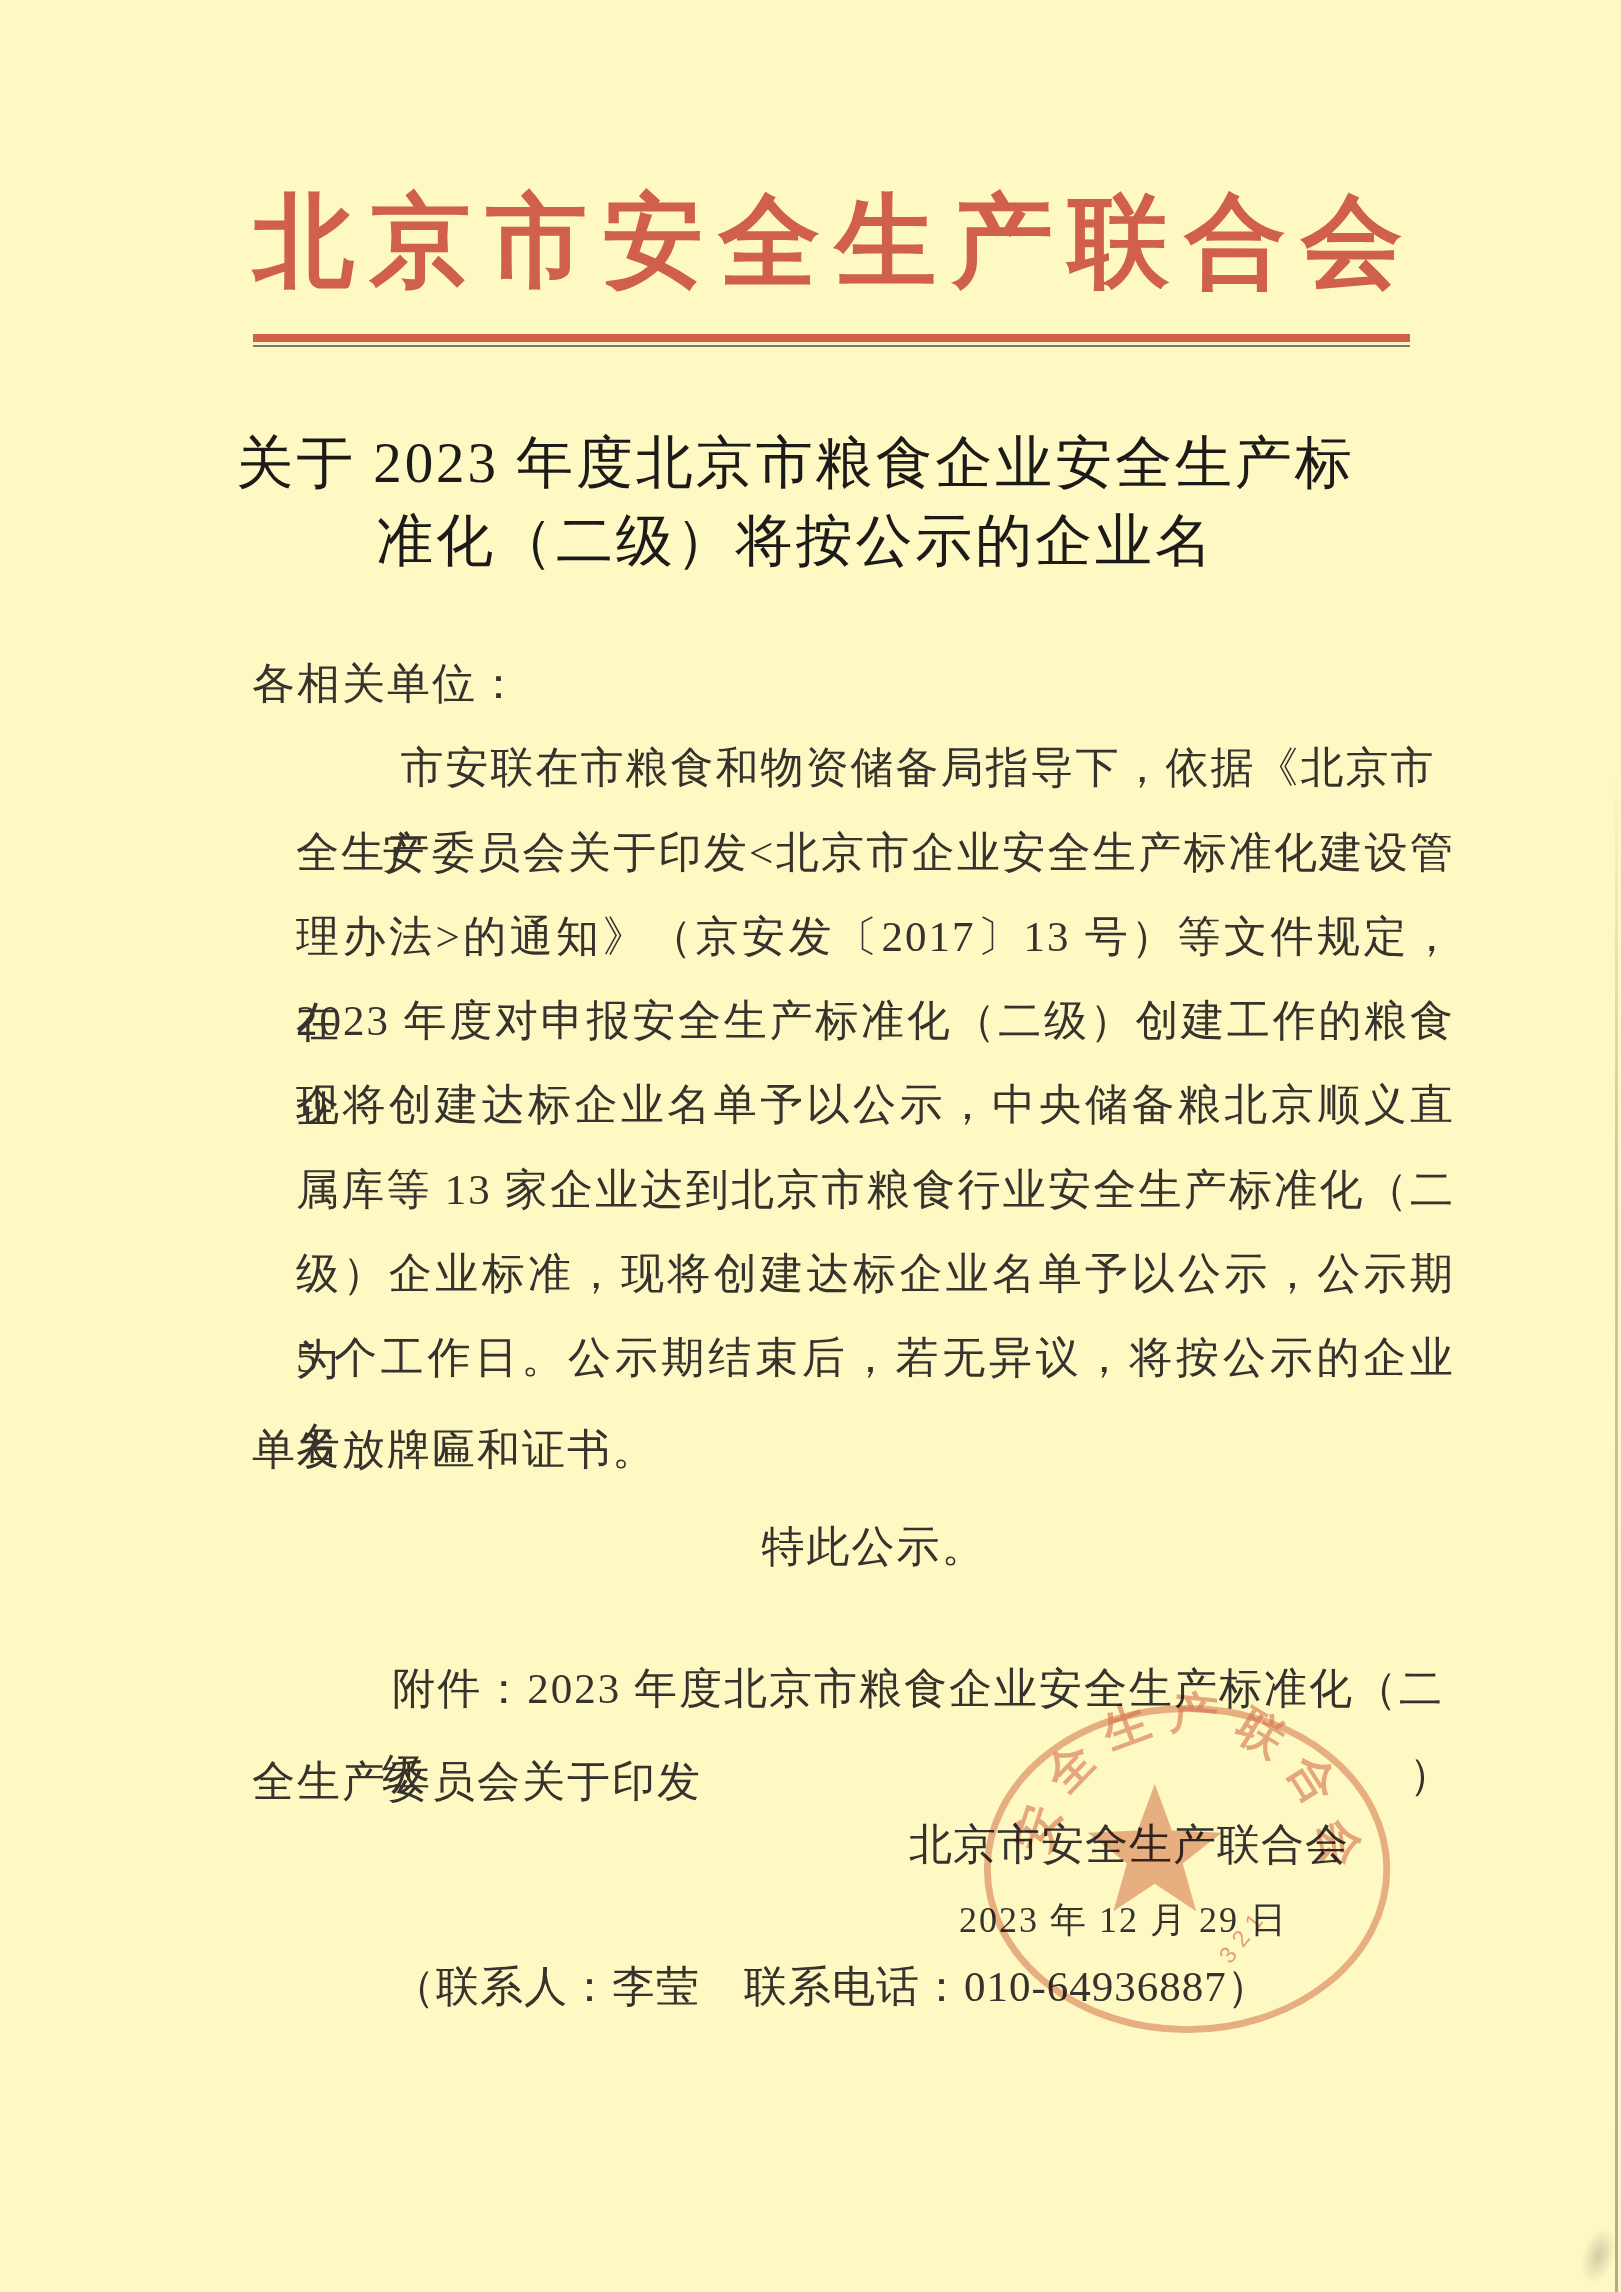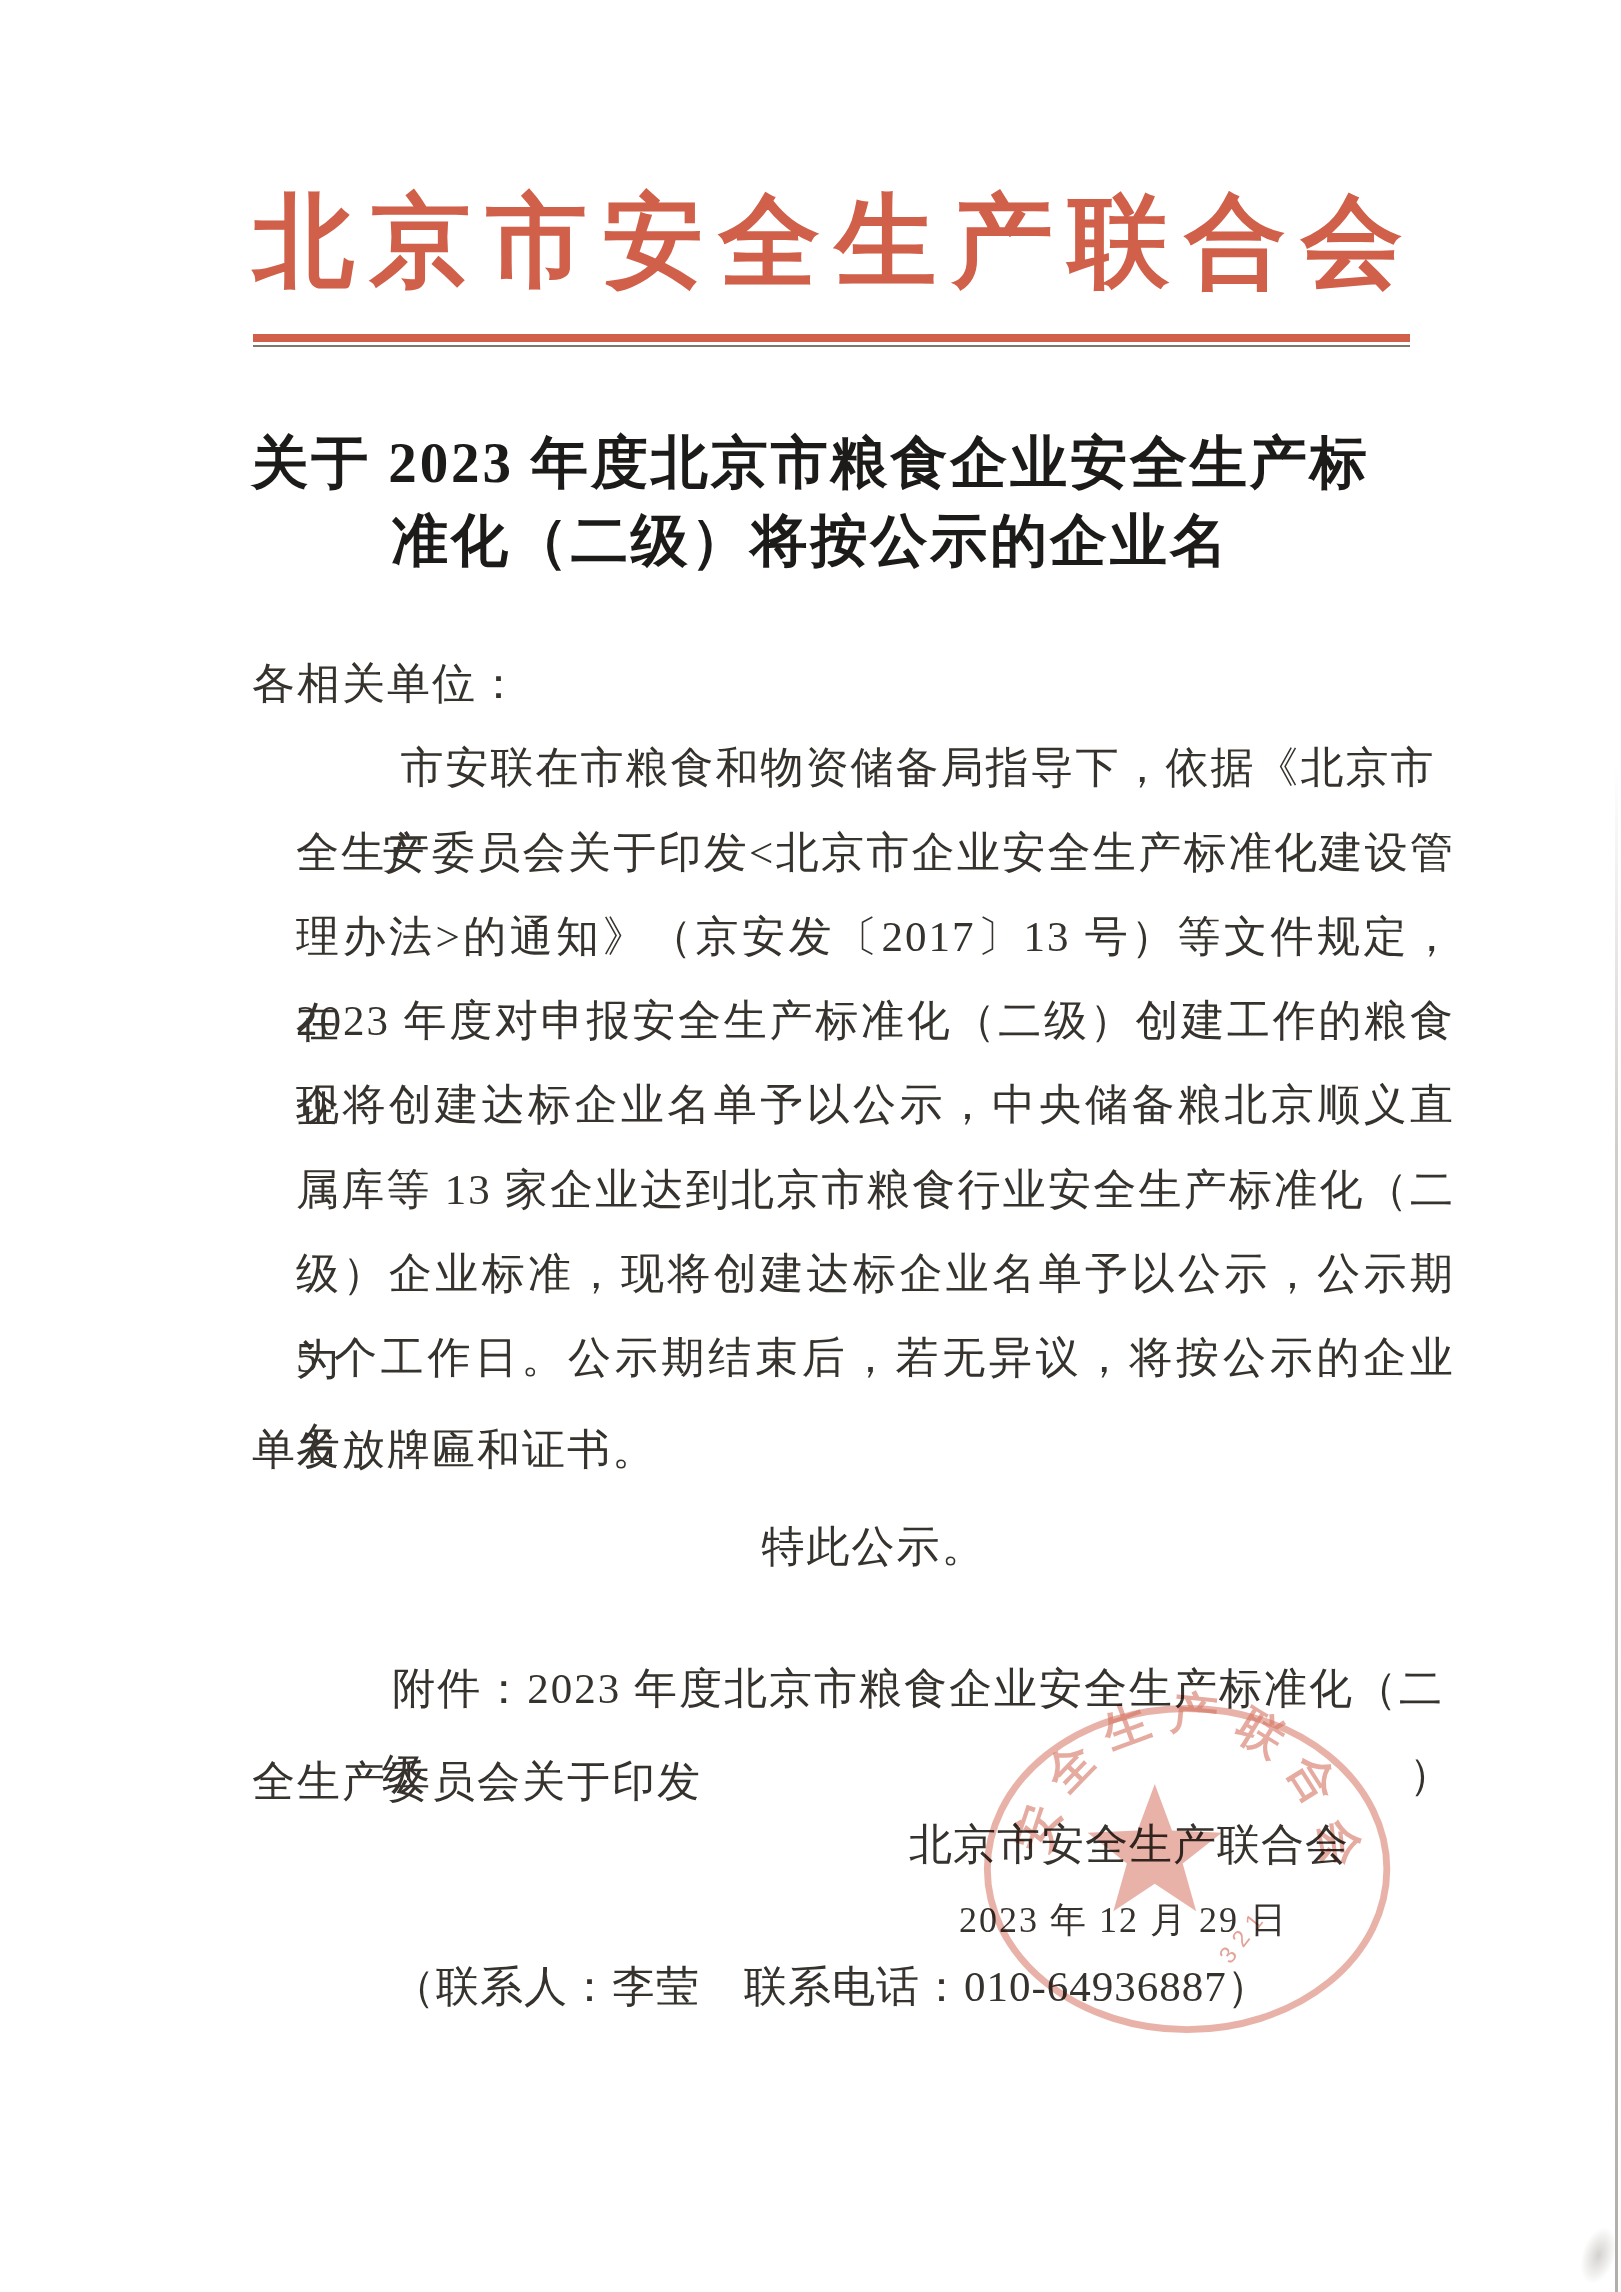--- a/index.html
+++ b/index.html
@@ -1,39 +1,39 @@
 <!DOCTYPE html>
 <html><head>
 <meta charset="utf-8">
 <style>
   html,body{margin:0;padding:0;background:#e8e8e8;}
   .page{
     position:relative;
     width:1621px;height:2293px;
     margin:0 auto;
-    background:#ffffff;
+    background:#fef9c3;
     overflow:hidden;
     font-family:"Liberation Serif","DejaVu Serif",serif;
     color:#332f2b;
   }
   
   .letterhead{
     position:absolute;left:253px;top:174px;width:1157px;height:137px;
     line-height:137px;font-size:101px;font-weight:bold;
     color:#d0604a;
     letter-spacing:7.8px;white-space:nowrap;
     text-align:justify;text-align-last:justify;text-justify:inter-character;
     font-family:"Liberation Serif","DejaVu Serif",serif;
   }
   .rule-red{position:absolute;left:253px;top:334px;width:1157px;height:7.8px;background:#d0604a;}
   .rule-thin{position:absolute;left:253px;top:345px;width:1157px;height:2px;background:#80776a;}
   
   .doc-title{
-    position:absolute;left:231px;top:424px;width:1159px;
-    text-align:center;font-weight:bold;color:#1d1b19;
+    position:absolute;left:216px;top:424px;width:1159px;
+    text-align:center;font-weight:normal;color:#1d1b19;
     font-size:57px;line-height:78px;letter-spacing:2.9px;white-space:nowrap;
   }
   
   .line{
     position:absolute;left:252px;width:1159px;
     font-size:43px;line-height:86px;height:86px;
     letter-spacing:2px;white-space:nowrap;color:#36322d;
   }
   .just{text-align:justify;text-align-last:justify;text-justify:inter-character;white-space:normal;margin-left:44px;}
   .ind{padding-left:86px;width:1072px;text-align:center;}

